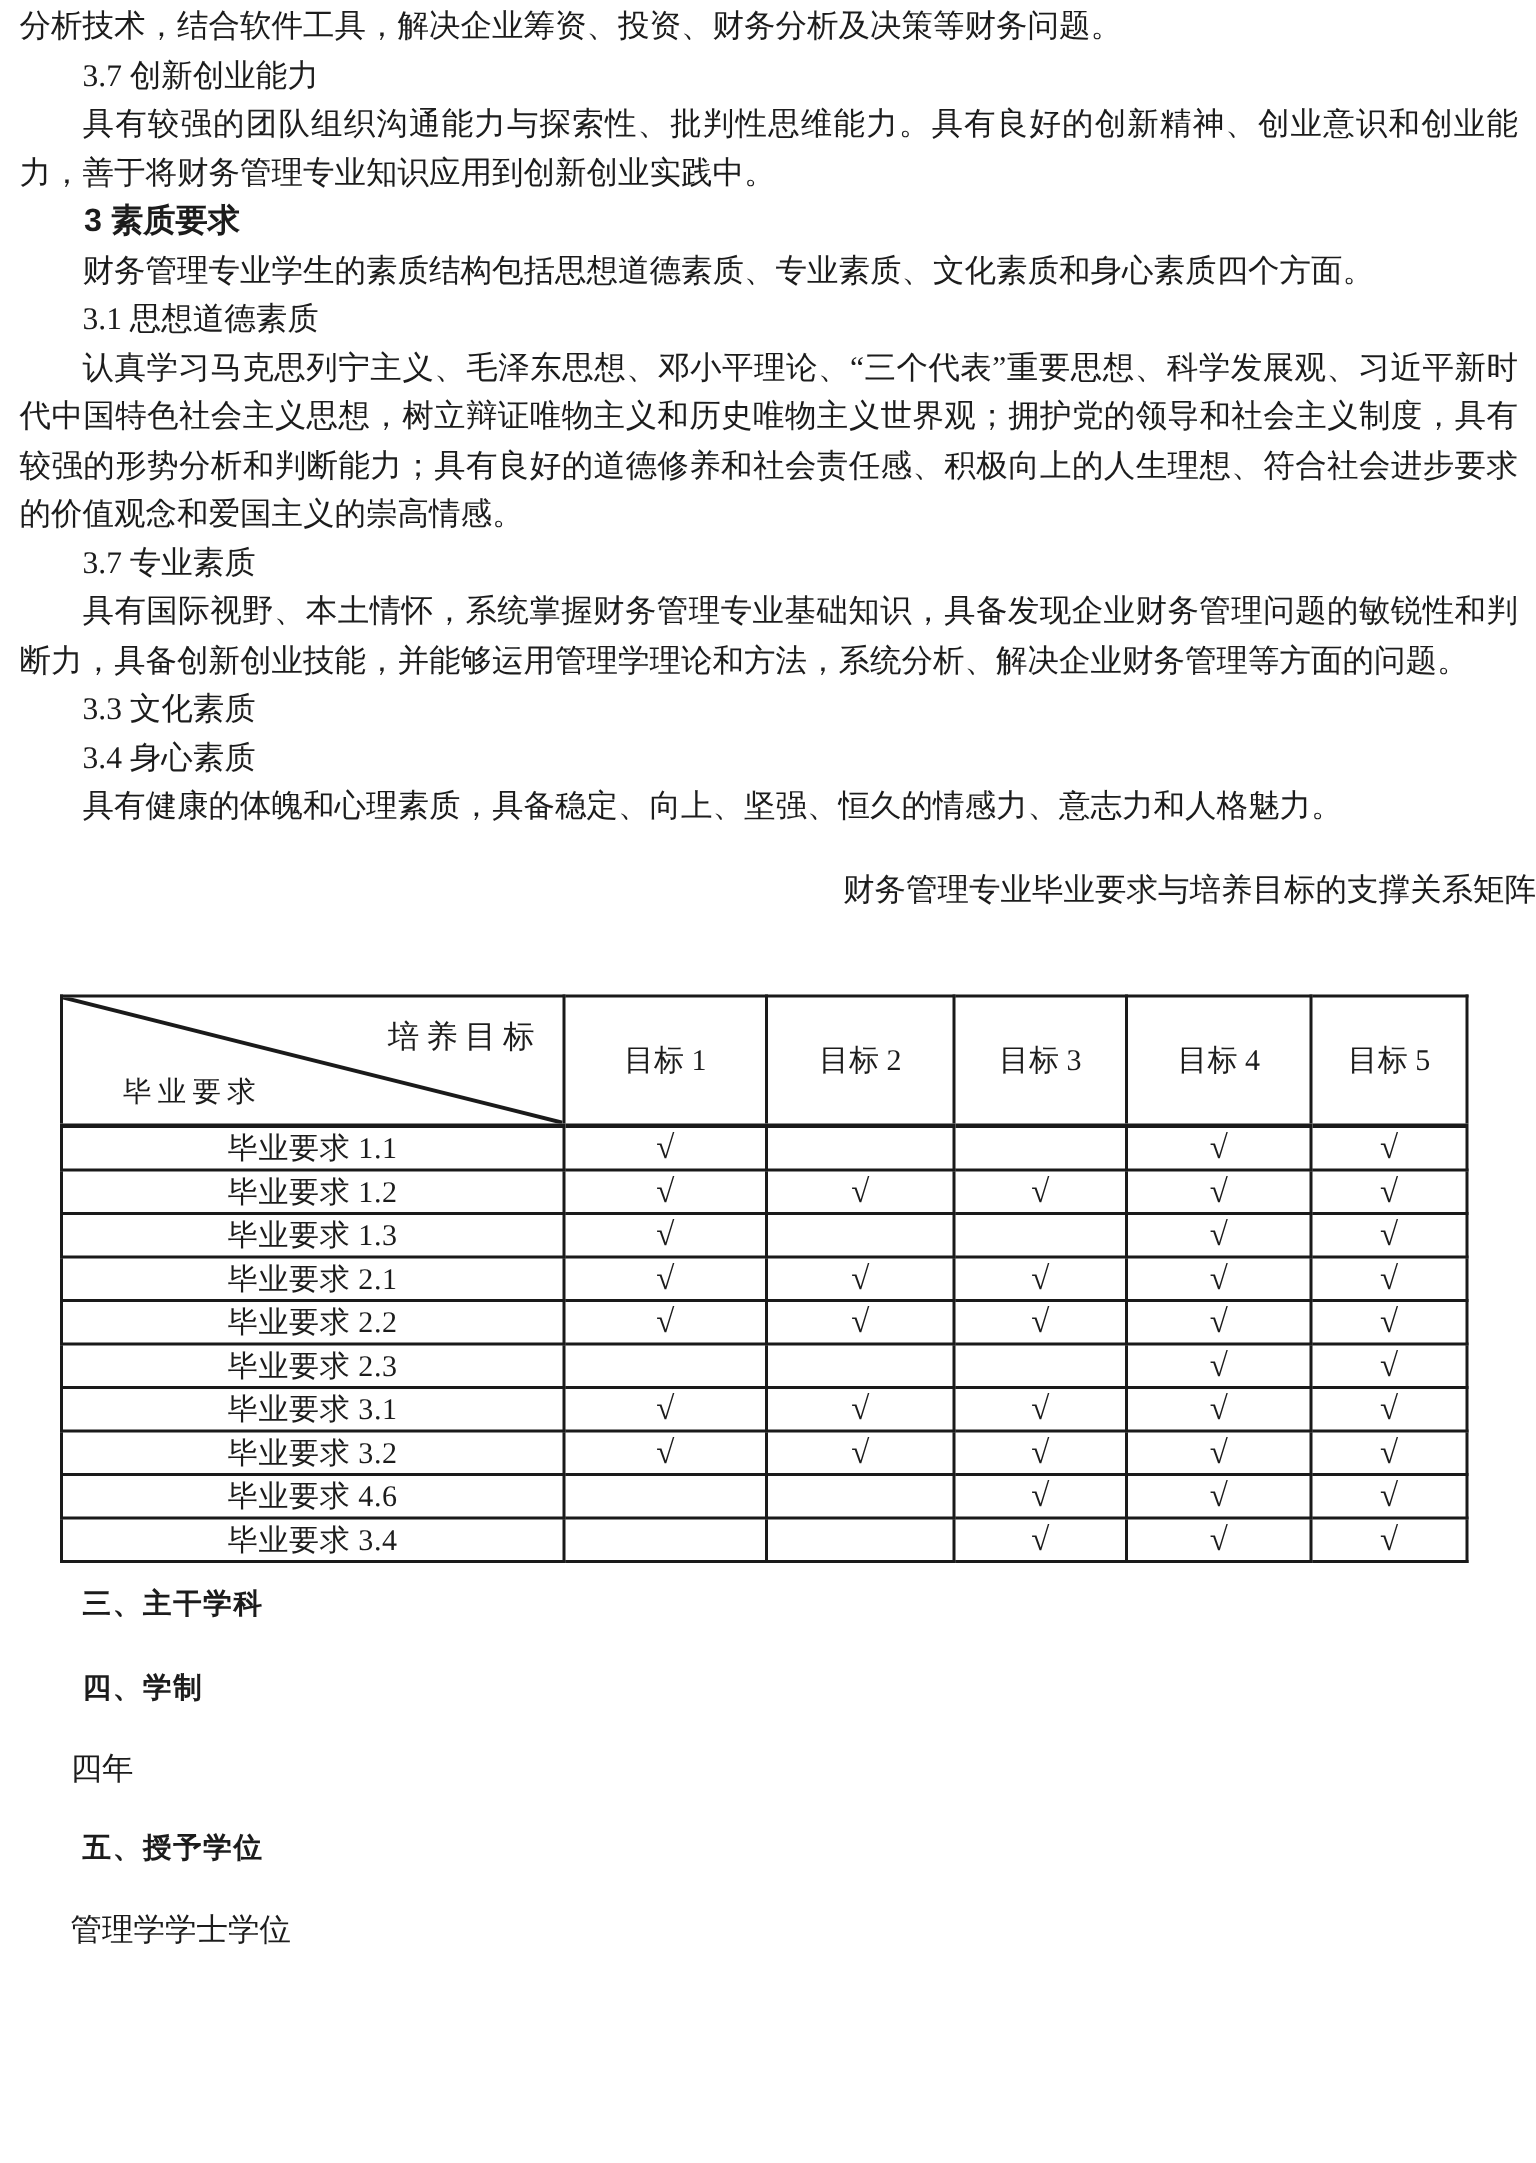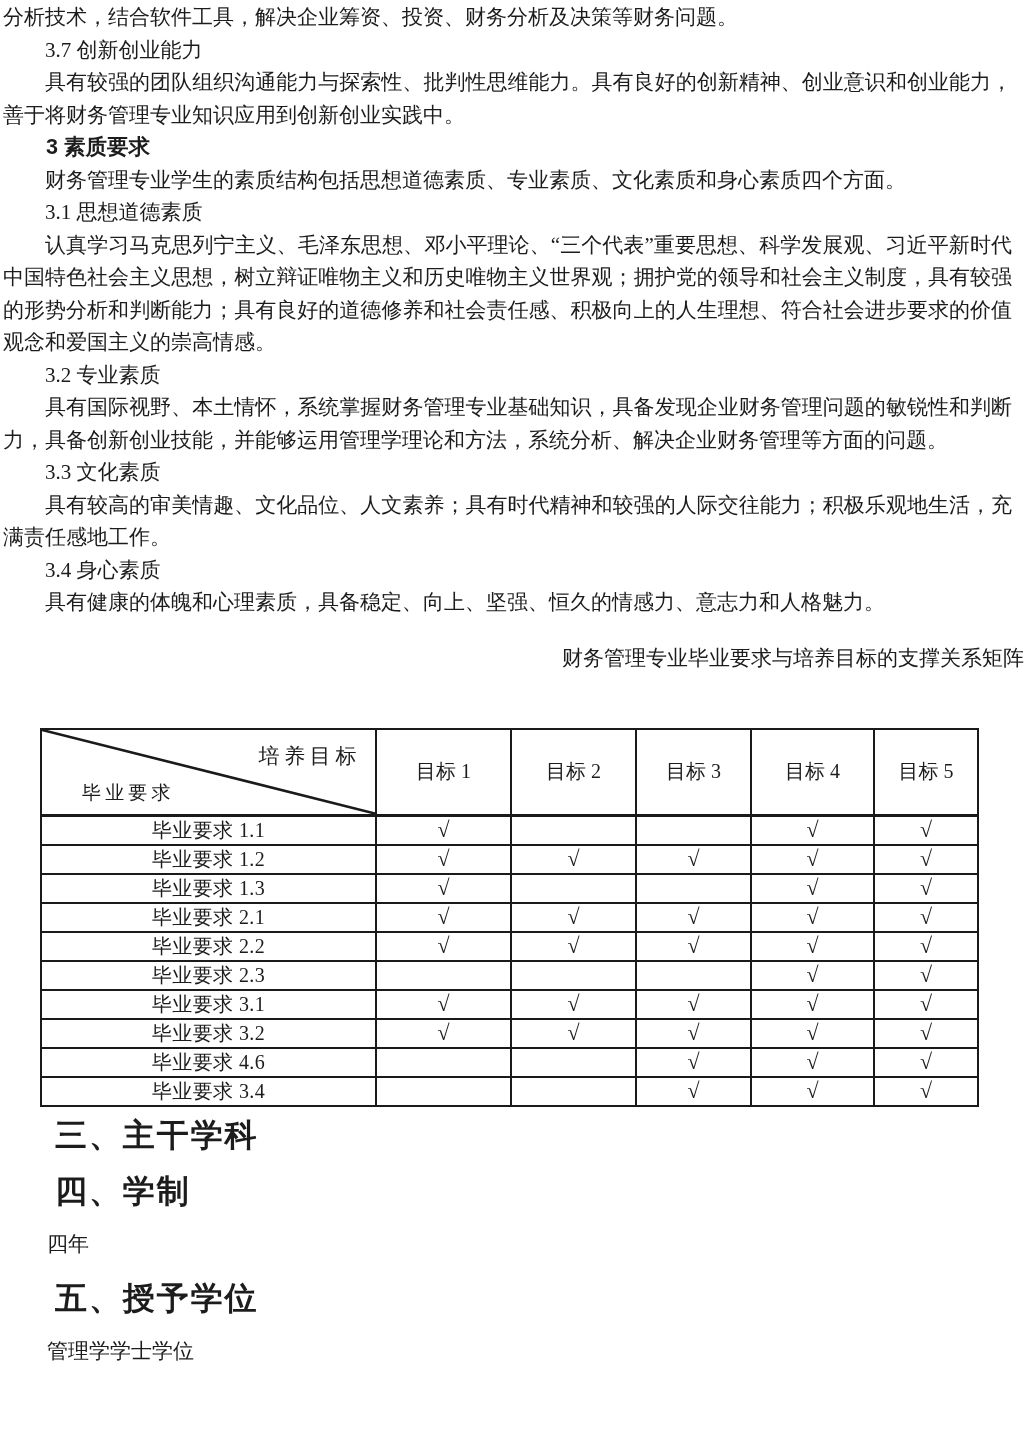--- a/index.html
+++ b/index.html
@@ -7,21 +7,21 @@
   .page {
     position: relative;
     width: 1024px;
     height: 1442px;
     background: #ffffff;
     overflow: hidden;
     color: #1c1c1c;
     font-family: "Liberation Serif", "DejaVu Serif", serif;
   }
   .doc {
-    padding: 1px 6px 0 3px;
+    padding: 1px 6px 0 13px;
     font-size: 21px;
     line-height: 32.5px;
     text-align: justify;
     width: 1018px;
   }
   .doc p { margin: 0; }
   .doc p.indent { text-indent: 2em; }
   .doc p.bold { font-weight: 700; font-family: "Liberation Sans", "DejaVu Sans", sans-serif; font-size: 21.5px; }
   .table-title {
     margin-top: 23px;
@@ -63,21 +63,21 @@
     bottom: 8px; left: 40px;
     letter-spacing: 0.22em;
     font-size: 19px;
   }
   .mark-cell { font-size: 22px; }
   .row-label { letter-spacing: 0.02em; }
   .sections { margin-top: 13px; }
   .section-heading {
     font-family: "Liberation Sans", "DejaVu Sans", sans-serif;
     font-weight: 700;
-    font-size: 32px;
+    font-size: 19px;
     line-height: 30px;
     margin: 26px 0 0 55px;
     letter-spacing: 0.06em;
   }
   .section-heading:first-child { margin-top: 13px; }
   .section-body {
     font-size: 21px;
     line-height: 26px;
     margin: 25px 0 0 47px;
   }
@@ -88,24 +88,23 @@
 <div class="page">
 
   <div class="doc">
       <p class="">分析技术，结合软件工具，解决企业筹资、投资、财务分析及决策等财务问题。</p>
       <p class="indent">3.7 创新创业能力</p>
       <p class="indent">具有较强的团队组织沟通能力与探索性、批判性思维能力。具有良好的创新精神、创业意识和创业能力，善于将财务管理专业知识应用到创新创业实践中。</p>
       <p class="indent bold">3 素质要求</p>
       <p class="indent">财务管理专业学生的素质结构包括思想道德素质、专业素质、文化素质和身心素质四个方面。</p>
       <p class="indent">3.1 思想道德素质</p>
       <p class="indent">认真学习马克思列宁主义、毛泽东思想、邓小平理论、“三个代表”重要思想、科学发展观、习近平新时代中国特色社会主义思想，树立辩证唯物主义和历史唯物主义世界观；拥护党的领导和社会主义制度，具有较强的形势分析和判断能力；具有良好的道德修养和社会责任感、积极向上的人生理想、符合社会进步要求的价值观念和爱国主义的崇高情感。</p>
-      <p class="indent">3.2 专业素质</p>
+      <p class="indent">3.7 专业素质</p>
       <p class="indent">具有国际视野、本土情怀，系统掌握财务管理专业基础知识，具备发现企业财务管理问题的敏锐性和判断力，具备创新创业技能，并能够运用管理学理论和方法，系统分析、解决企业财务管理等方面的问题。</p>
       <p class="indent">3.3 文化素质</p>
-      <p class="indent">具有较高的审美情趣、文化品位、人文素养；具有时代精神和较强的人际交往能力；积极乐观地生活，充满责任感地工作。</p>
       <p class="indent">3.4 身心素质</p>
       <p class="indent">具有健康的体魄和心理素质，具备稳定、向上、坚强、恒久的情感力、意志力和人格魅力。</p>
     </div>
 
   <div class="table-title">财务管理专业毕业要求与培养目标的支撑关系矩阵</div>
 
   <table class="matrix">
     <colgroup>
       <col style="width:335px">
       <col style="width:135px">

